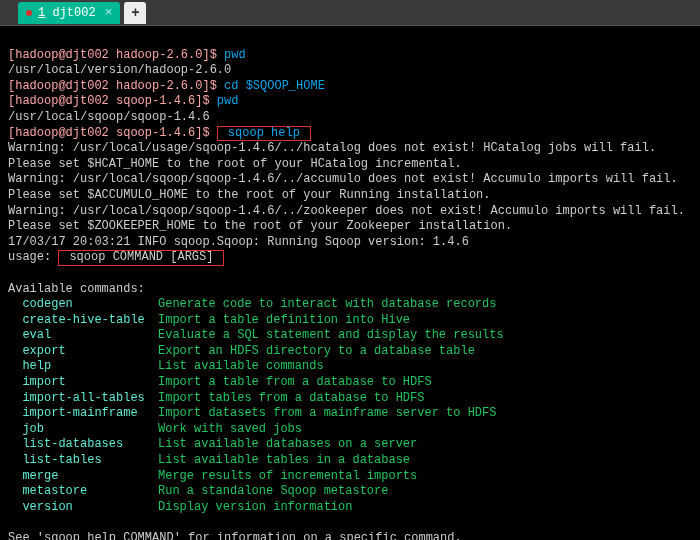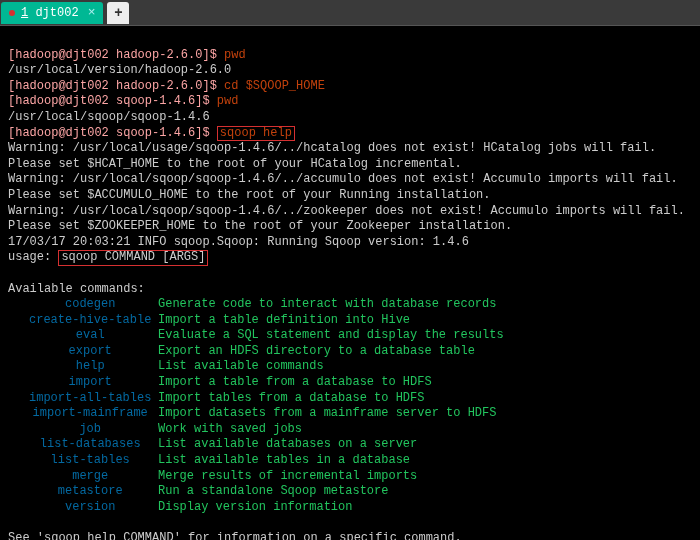--- a/index.html
+++ b/index.html
@@ -19,21 +19,21 @@
     border-bottom: 1px solid #555;
   }
   .tab {
     background: #00b894;
     color: #fff;
     padding: 4px 8px;
     display: flex;
     align-items: center;
     gap: 6px;
     height: 22px;
-    margin-left: 1px;
+    margin-left: 18px;
     font-size: 12px;
     border-top-left-radius: 3px;
     border-top-right-radius: 3px;
   }
   .tab .dot {
     width: 6px;
     height: 6px;
     background: #d63031;
     border-radius: 50%;
   }
@@ -61,30 +61,30 @@
   .terminal {
     background: #000;
     color: #ccc;
     padding: 6px 8px;
     line-height: 1.3;
     height: calc(100% - 26px);
     white-space: pre;
     overflow: hidden;
   }
   .prompt { color: #fca5a5; }
-  .yellow { color: #c2410c; }
+  .yellow { color: #0ea5e9; }
   .hl {
     border: 1px solid #d63031;
-    padding: 0 2px;
+    padding: 0 10px;
     display: inline-block;
     line-height: 1.1;
   }
   .cmds { display: block; }
   .cmd-row { display: block; }
-  .cmd-name { display: inline-block; width: 150px; color: #0369a1; text-align: center; }
+  .cmd-name { display: inline-block; width: 150px; color: #5eead4; }
   .cmd-desc { color: #22c55e; }
 </style>
 </head>
 <body>
 
 <div class="tab-bar">
   <div class="tab">
     <span class="dot"></span>
     <span><u>1</u><span> djt002</span></span>
     <span class="close">×</span>

